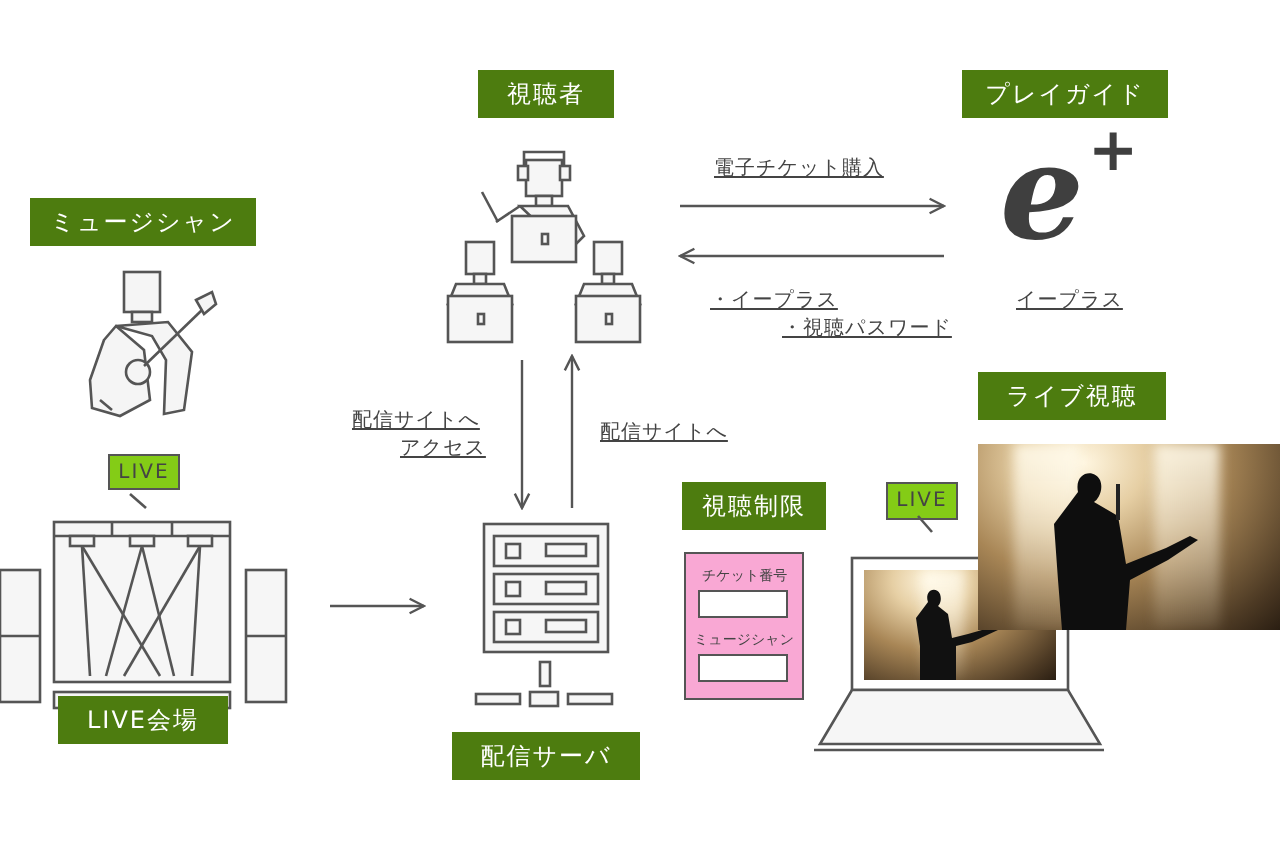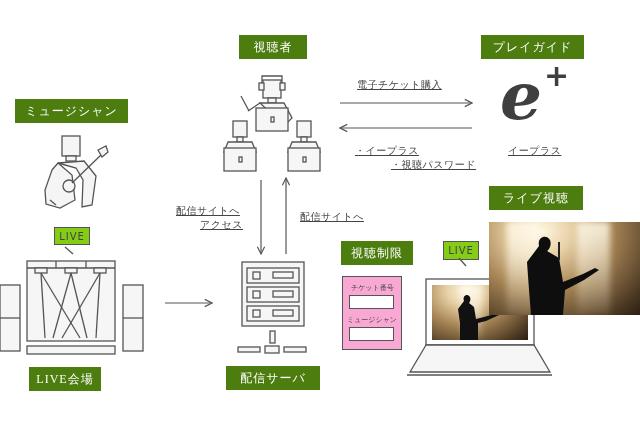--- a/index.html
+++ b/index.html
@@ -112,21 +112,21 @@
   </g>
 
   <g stroke="#555" stroke-width="1.3" fill="#fff">
     <rect x="426" y="279" width="108" height="66"></rect>
     <path d="M426,345 L410,372 L550,372 L534,345 Z" fill="#f6f6f6"></path>
     <line x1="407" y1="375" x2="552" y2="375"></line>
   </g>
 </svg>
 
 <div class="label" style="left:15px;top:99px;width:113px;">ミュージシャン</div>
-<div class="label" style="left:29px;top:367px;width:72px;font-family:Liberation Serif, serif;">LIVE会場</div>
+<div class="label" style="left:29px;top:348px;width:85px;">LIVE会場</div>
 <div class="label" style="left:239px;top:35px;width:68px;">視聴者</div>
 <div class="label" style="left:481px;top:35px;width:103px;">プレイガイド</div>
 <div class="label" style="left:226px;top:366px;width:94px;">配信サーバ</div>
 <div class="label" style="left:341px;top:241px;width:72px;">視聴制限</div>
 <div class="label" style="left:489px;top:186px;width:94px;">ライブ視聴</div>
 
 <div class="txt" style="left:357px;top:78px;">電子チケット購入</div>
 <div class="txt" style="left:355px;top:144px;">・イープラス</div>
 <div class="txt" style="left:355px;top:158px;margin-left:36px;">・視聴パスワード</div>
 <div class="txt" style="left:176px;top:204px;">配信サイトへ</div>

